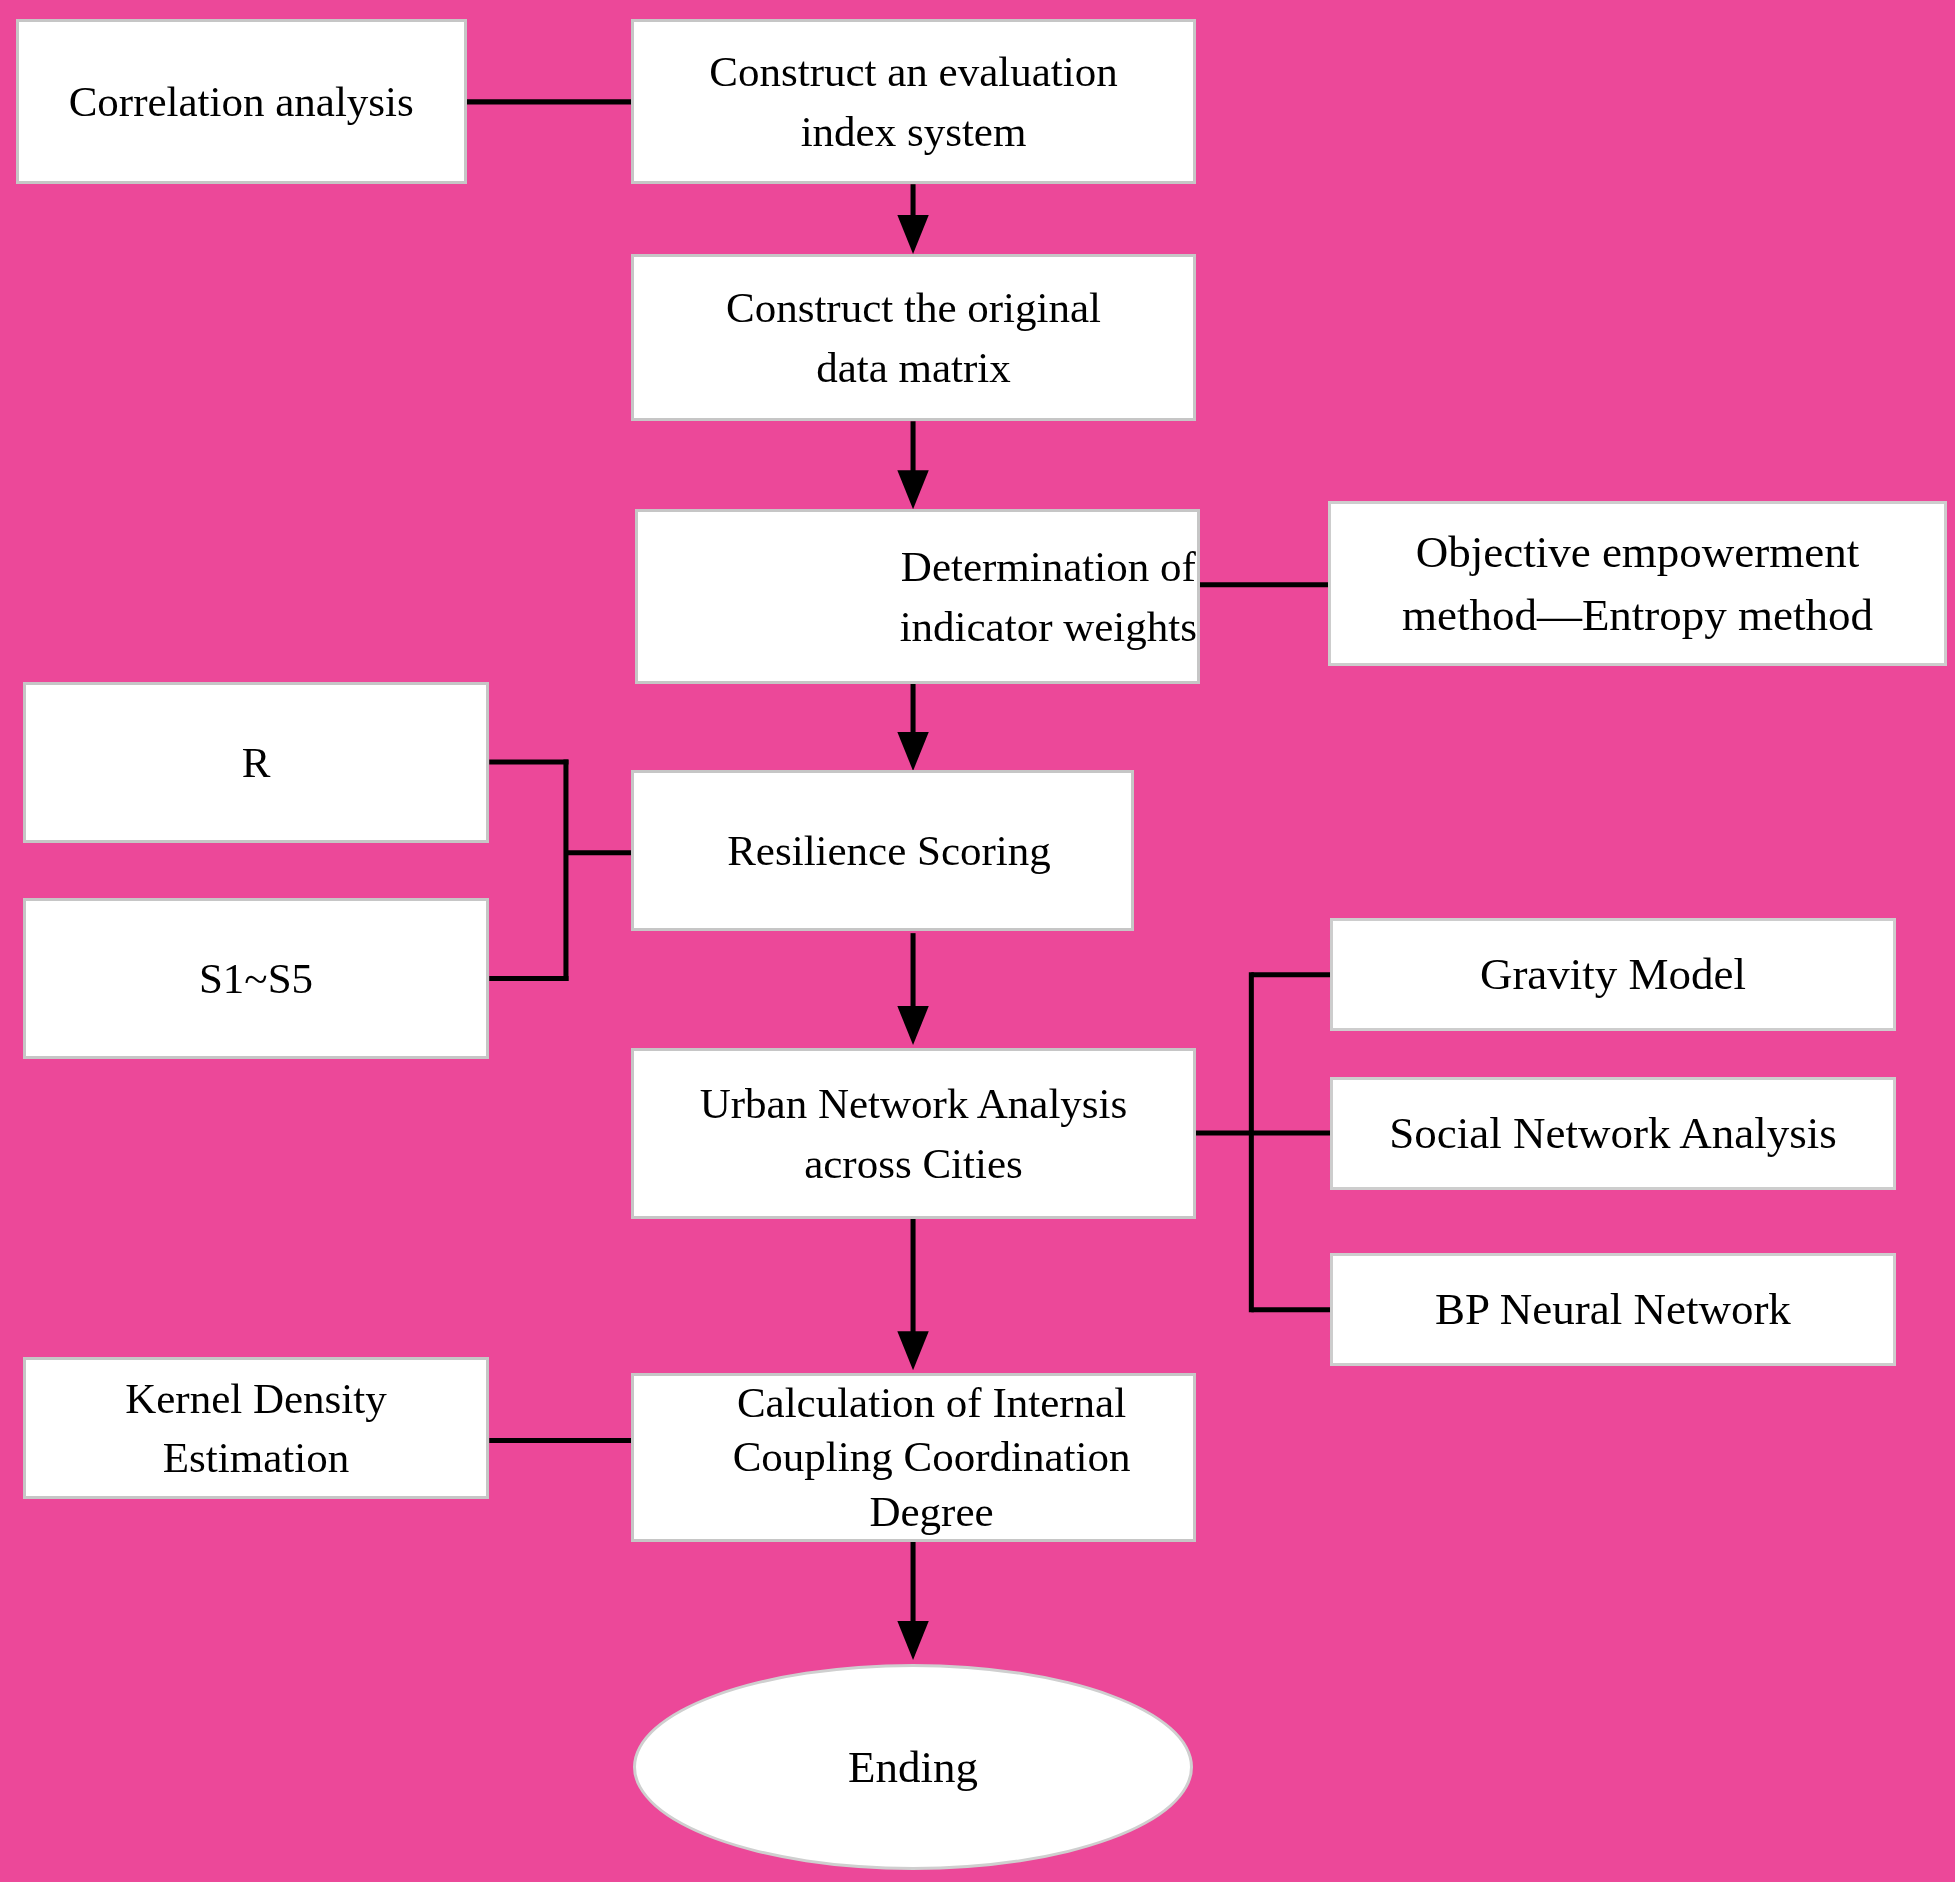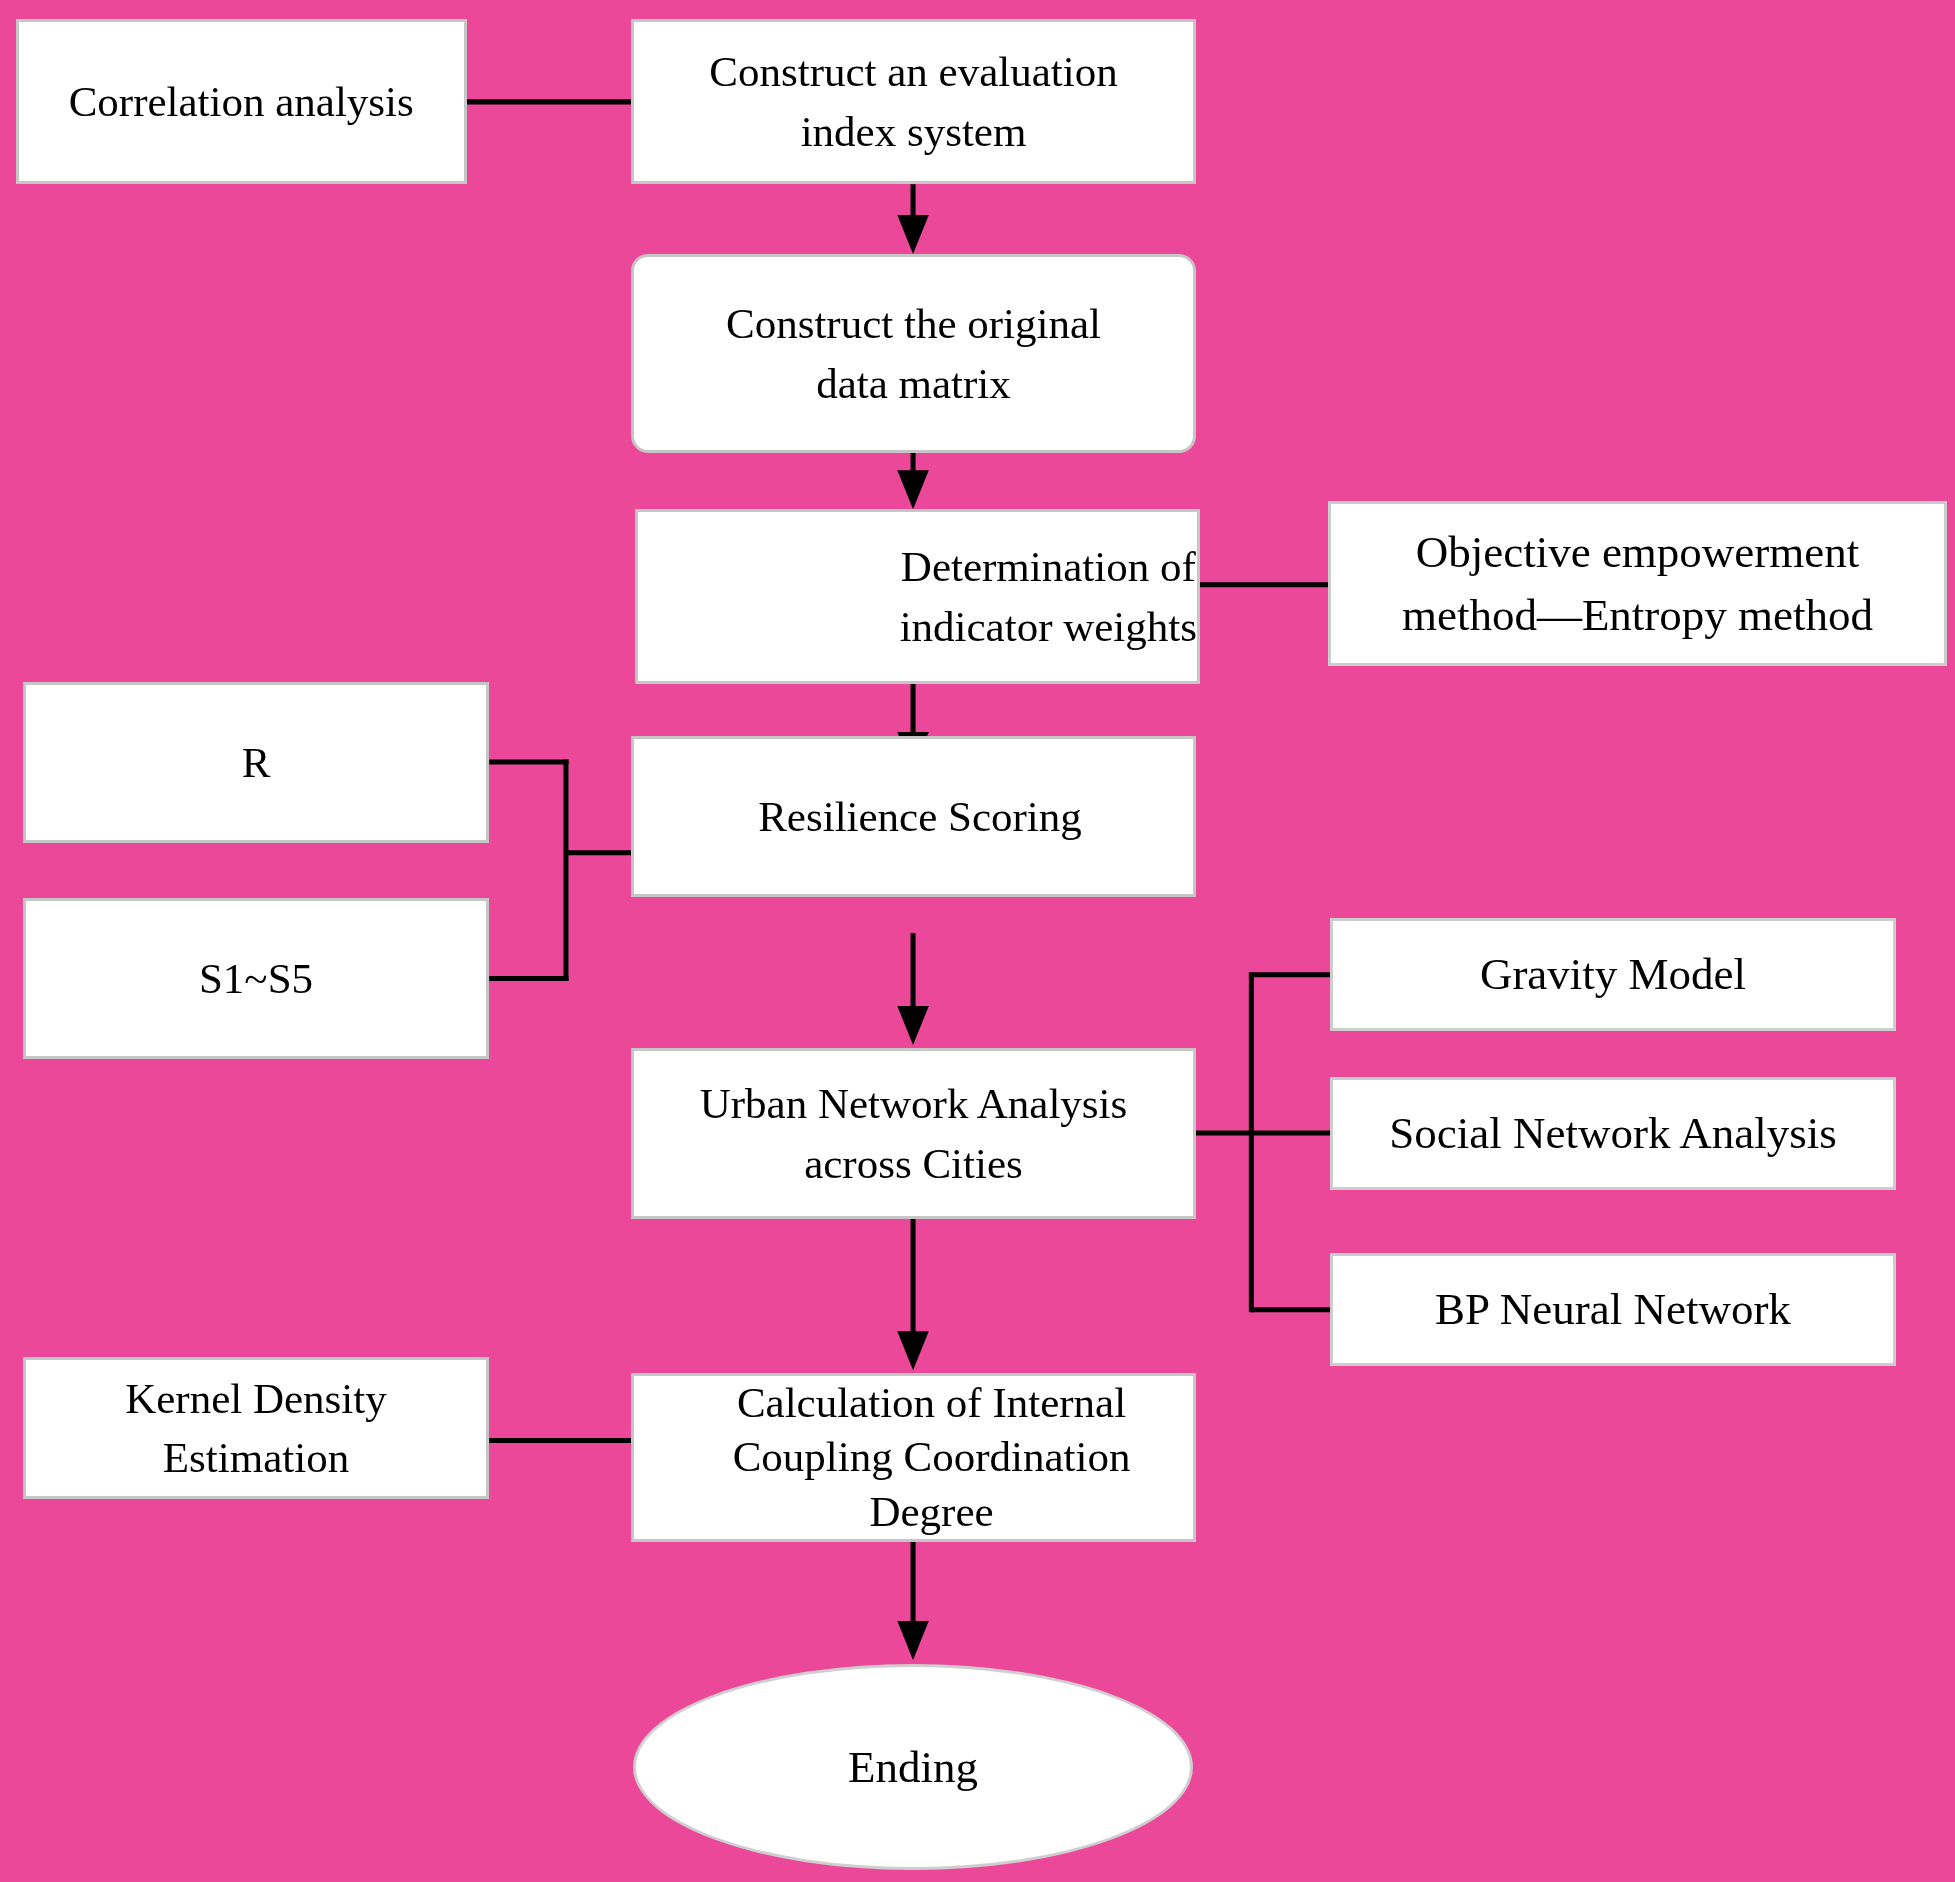--- a/index.html
+++ b/index.html
@@ -53,26 +53,26 @@
     border-radius: 50%;
     border: 3.1px solid #cfcfcf;
   }
   .node.terminator span {
     font-size: 45px;
   }
 
   
   #n-correlation   { left: 15.7px;   top: 19px;   width: 451px; height: 165px; }
   #n-eval          { left: 631px; top: 19px;   width: 565px; height: 165px; }
-  #n-datamatrix    { left: 631px; top: 254px;  width: 565px; height: 199px; border-radius: 17px; }
+  #n-datamatrix    { left: 631px; top: 254px;  width: 565px; height: 167px; }
   #n-determination { left: 635px; top: 509px;  width: 565px; height: 175px; justify-content: flex-end; }
   #n-objective     { left: 1328px; top: 501px;  width: 619px; height: 165px; font-family: Liberation Serif, serif; }
   #n-r             { left: 23px;   top: 682px; width: 466px; height: 161px; }
   #n-s1s5          { left: 23px;   top: 898px; width: 466px; height: 161px; }
-  #n-resilience    { left: 631px; top: 736px; width: 565px; height: 161px; padding-left: 13px; }
+  #n-resilience    { left: 631px; top: 770px; width: 503px; height: 161px; padding-left: 13px; }
   #n-gravity       { left: 1330px; top: 918px; width: 566px; height: 113px; }
   #n-urban         { left: 631px; top: 1048px; width: 565px; height: 171px; }
   #n-social        { left: 1330px; top: 1077px; width: 566px; height: 113px; }
   #n-bp            { left: 1330px; top: 1253px; width: 566px; height: 113px; }
   #n-kernel        { left: 23px;   top: 1357px; width: 466px; height: 142px; }
   #n-calculation   { left: 631px; top: 1373px; width: 565px; height: 169px; }
   #n-ending        { left: 633px; top: 1664px; width: 560px; height: 206px; }
 </style>
 </head>
 <body>

